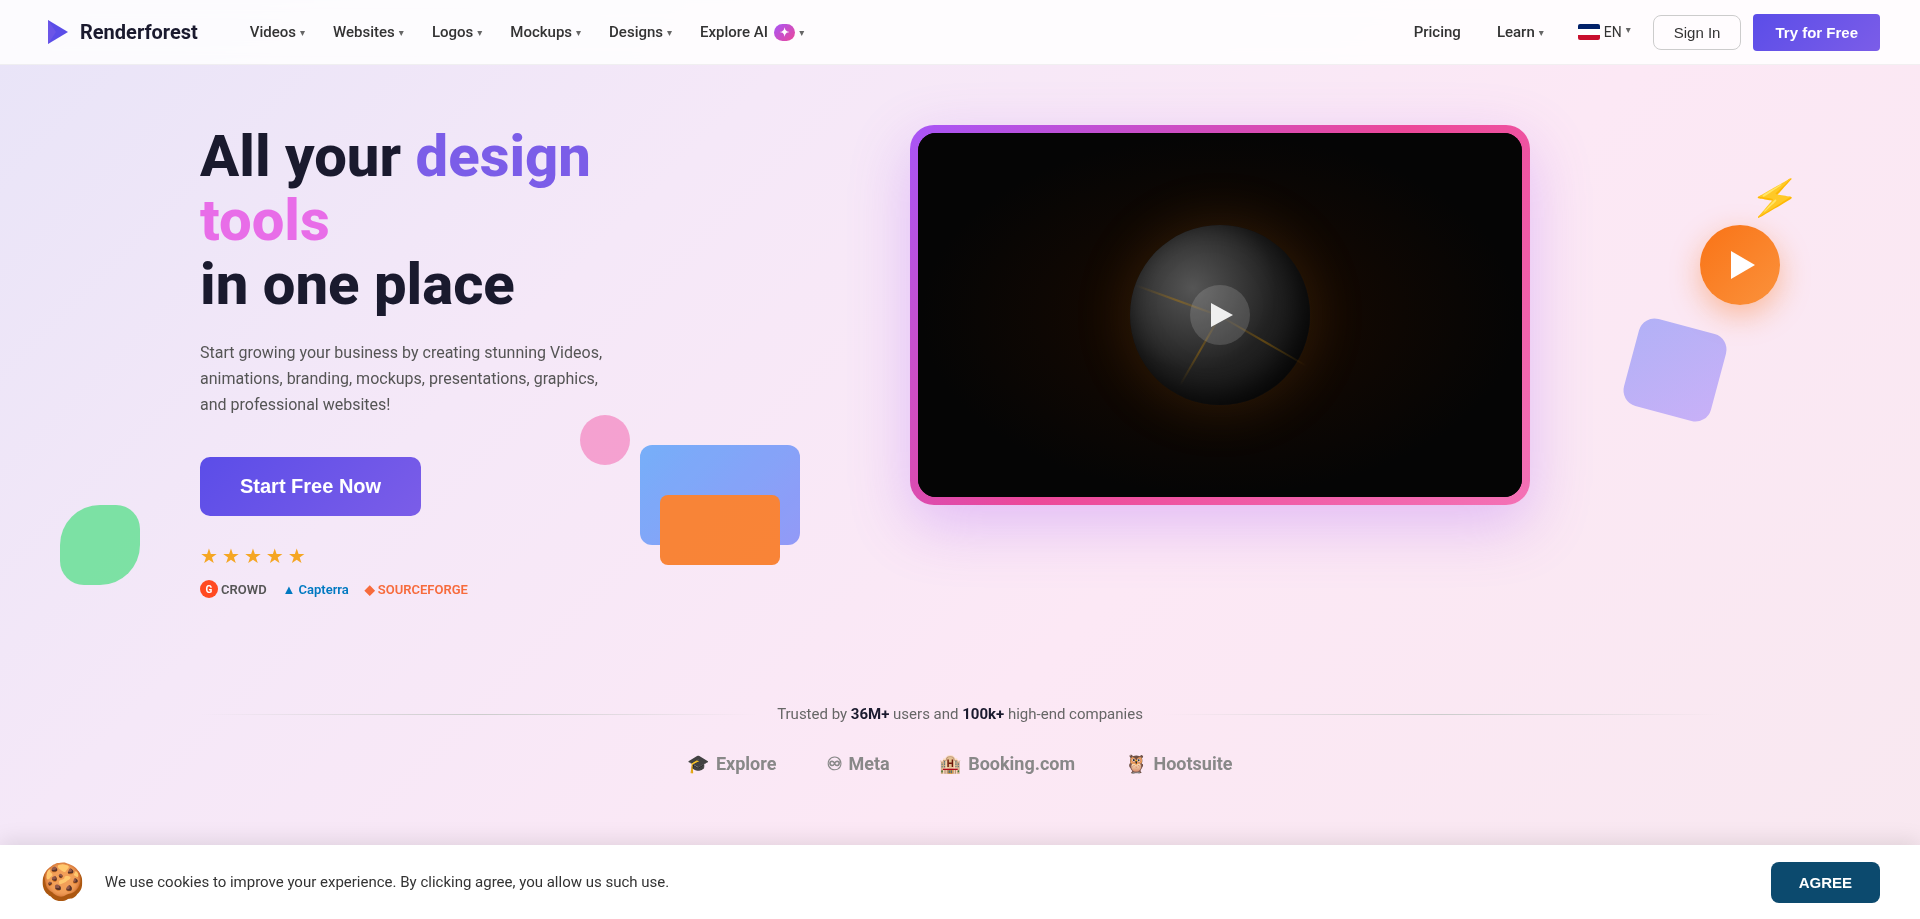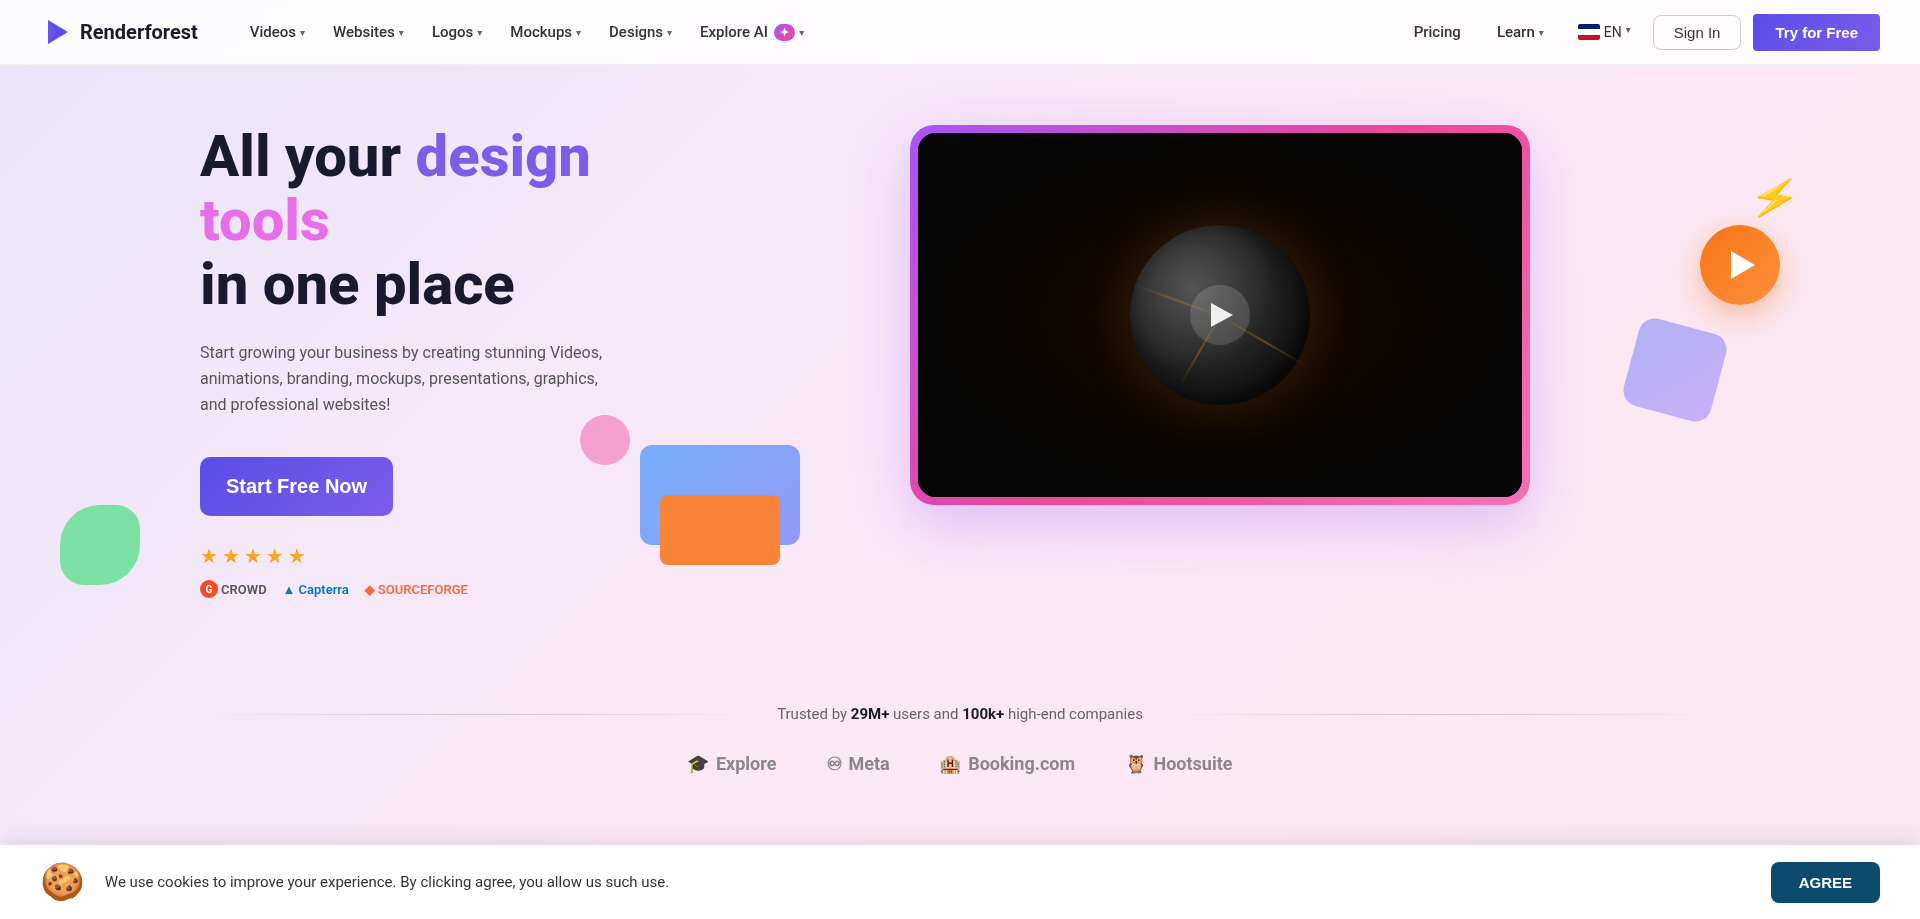--- a/index.html
+++ b/index.html
@@ -138,21 +138,21 @@
     .hero-title .word-tools { color: #e86de8; }
     .hero-subtitle {
       font-size: 16px;
       color: #555;
       line-height: 1.6;
       margin-bottom: 40px;
       max-width: 420px;
     }
     .btn-start-free {
       display: inline-block;
-      padding: 18px 26px;
+      padding: 18px 40px;
       background: linear-gradient(135deg, #5b4de8, #7b5de8);
       border: none;
       border-radius: 10px;
       font-size: 20px;
       font-weight: 600;
       color: white;
       cursor: pointer;
       margin-bottom: 28px;
       transition: opacity 0.2s;
     }
@@ -589,21 +589,21 @@
         </div>
       </div>
     </div>
   </div>
 </section>
 
 <section class="trusted-section">
   <div class="trusted-divider">
     <div class="divider-line"></div>
     <p class="trusted-text">
-      <span>Trusted by </span><strong>29M+</strong><span> users and </span><strong>100k+</strong><span> high-end companies</span>
+      <span>Trusted by </span><strong>36M+</strong><span> users and </span><strong>100k+</strong><span> high-end companies</span>
     </p>
     <div class="divider-line"></div>
   </div>
   <div class="company-logos">
     <div class="company-logo">
       <span>🎓</span>
       <span>Explore</span>
     </div>
     <div class="company-logo">
       <span>♾</span>

